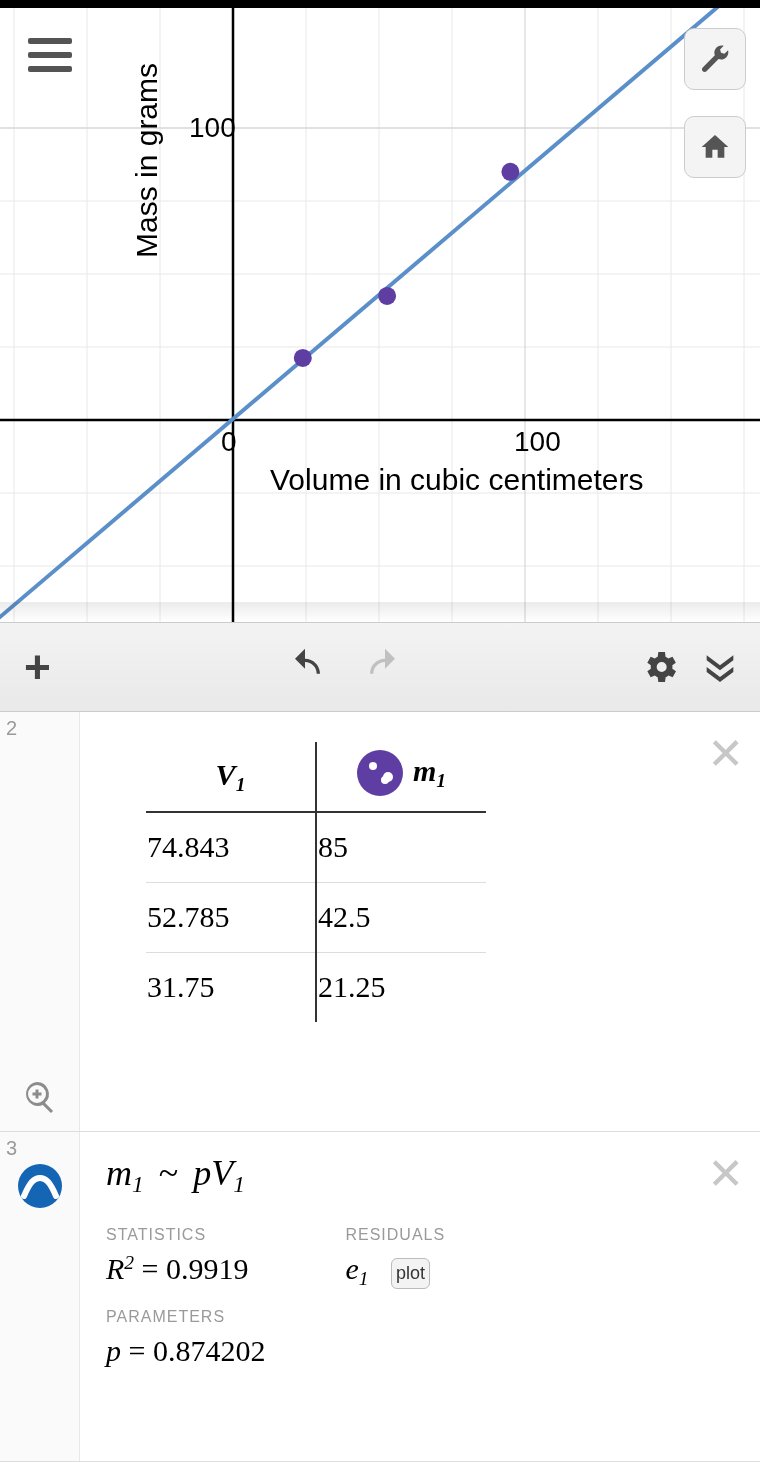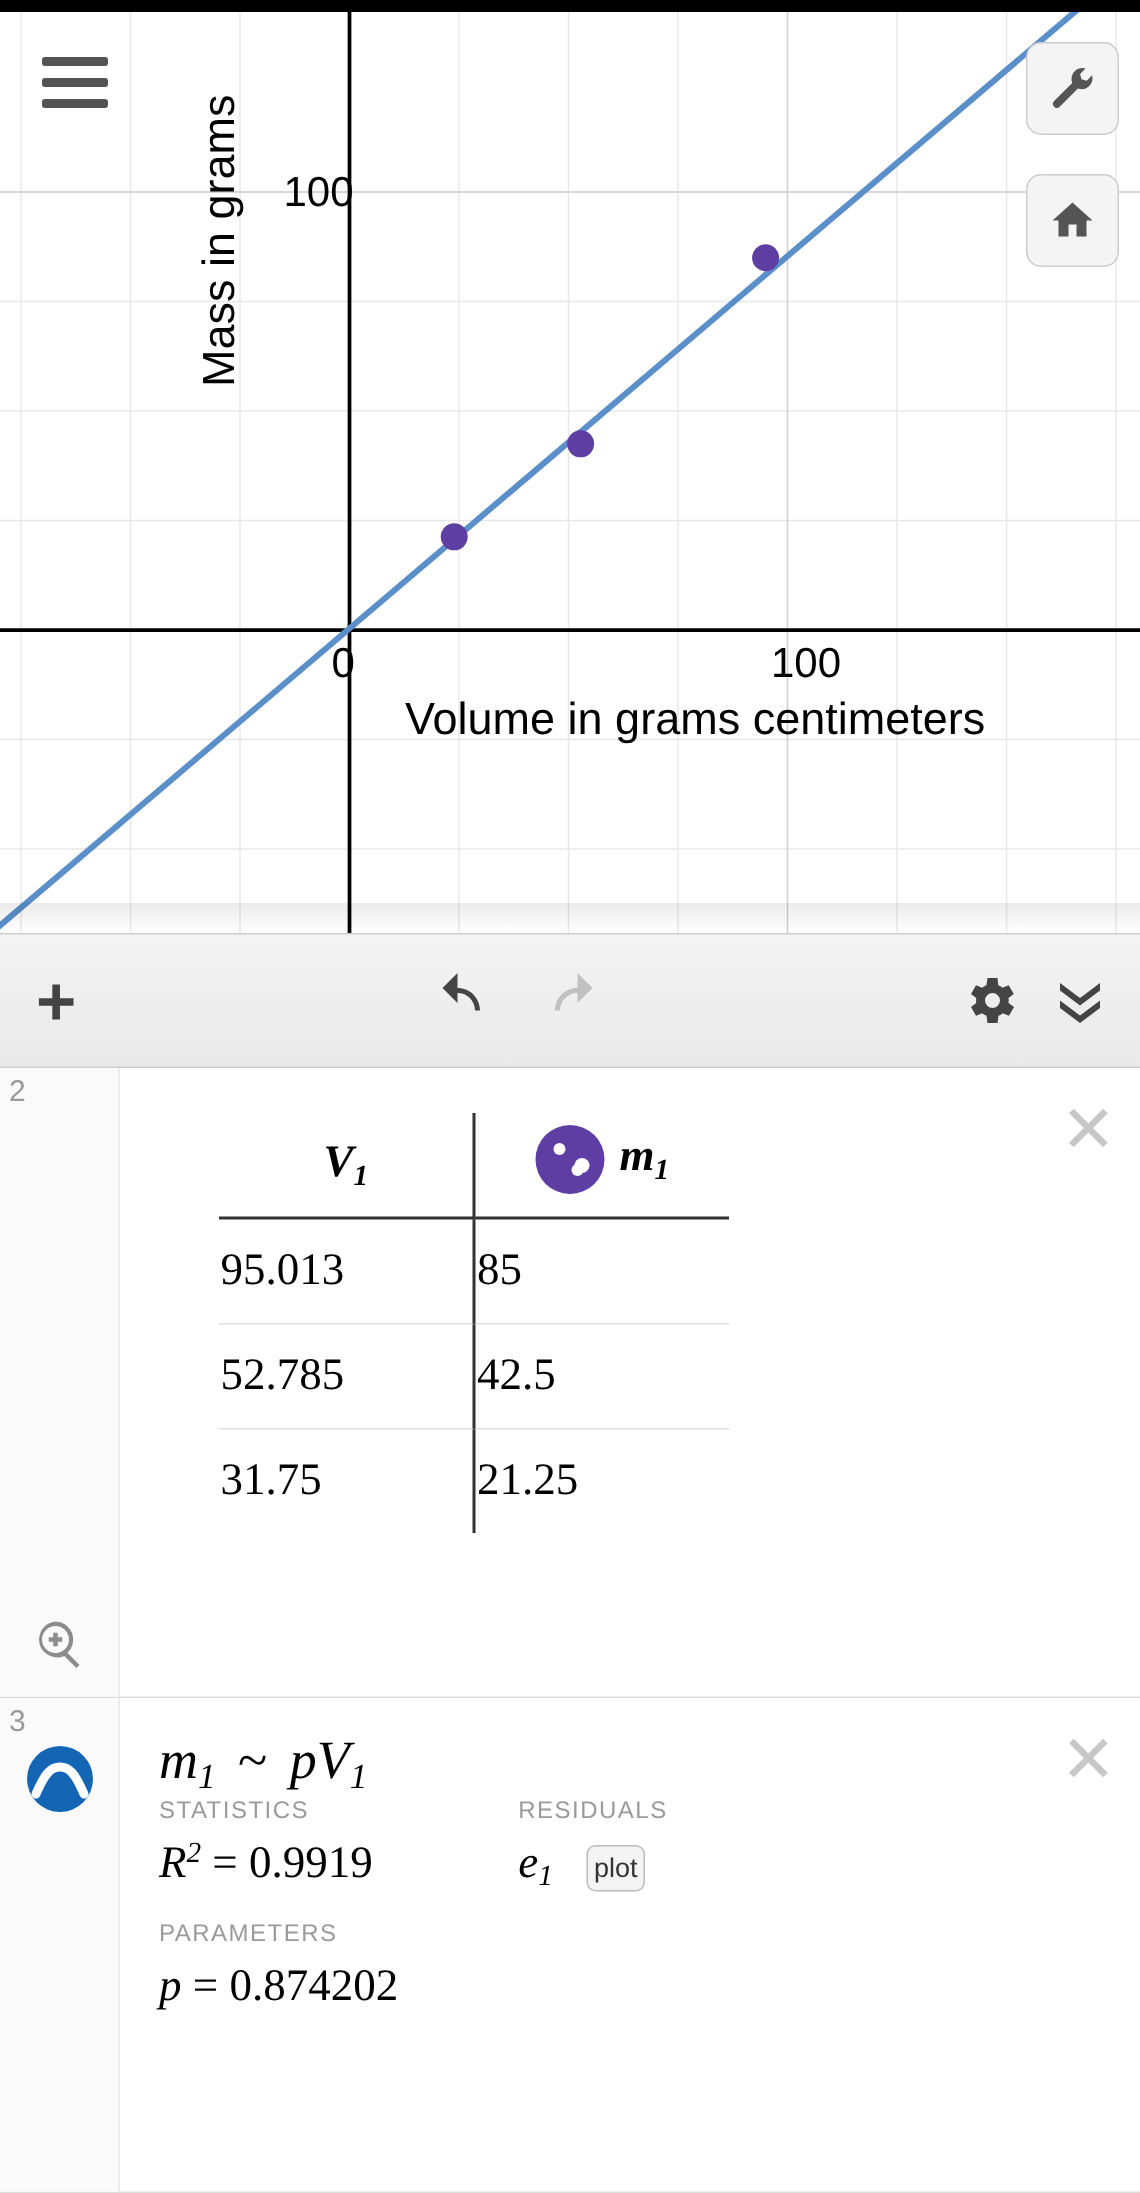--- a/index.html
+++ b/index.html
@@ -60,21 +60,21 @@
   .hdr-marker { display:inline-flex; align-items:center; gap:10px; }
   .hdr-marker .dotball { width:46px; height:46px; border-radius:50%; background:#5f3ea3; position:relative; }
   .hdr-marker .dotball::before, .hdr-marker .dotball::after { content:''; position:absolute; background:#fff; border-radius:50%; }
   .hdr-marker .dotball::before { width:8px; height:8px; top:12px; left:12px; box-shadow: 12px 14px 0 #fff; }
   .hdr-marker .dotball::after { width:10px; height:10px; top:22px; left:26px; }
   .mathit { font-style:italic; font-family:"Times New Roman", serif; }
   sub { font-size:0.65em; vertical-align:-0.3em; }
   sup { font-size:0.65em; vertical-align:0.5em; }
 
   
-  .reg-eq { font-family:"Times New Roman", serif; font-size:36px; font-style:italic; }
+  .reg-eq { font-family:"Times New Roman", serif; font-size:36px; font-style:italic; margin-bottom:28px; }
   .sec-label { font-family:Arial; font-size:16px; color:#9a9a9a; letter-spacing:1px; margin-bottom:8px; }
   .stat-line { font-family:"Times New Roman", serif; font-size:30px; margin-bottom:22px; }
   .reg-cols { display:flex; gap:80px; }
   .plot-btn { display:inline-block; padding:4px 4px; border:1px solid #bbb; border-radius:6px; background:#f3f3f3; font-size:18px; font-family:Arial; color:#333; }
 </style>
 </head>
 <body>
 
 <div class="app">
   <div class="statusbar"></div>
@@ -111,21 +111,21 @@
       <line x1="-60" y1="660" x2="780" y2="-54" stroke="#5a8fc9" stroke-width="4"></line>
 
       <circle cx="510.4" cy="163.8" r="9" fill="#5f3ea3"></circle>
       <circle cx="387.1" cy="287.9" r="9" fill="#5f3ea3"></circle>
       <circle cx="302.8" cy="349.9" r="9" fill="#5f3ea3"></circle>
     </svg>
 
     <div class="tick-label" style="left:205px; top:418px;">0</div>
     <div class="tick-label" style="left:498px; top:418px;">100</div>
     <div class="tick-label" style="left:173px; top:104px;">100</div>
-    <div class="axis-label-x">Volume in grams centimeters</div>
+    <div class="axis-label-x">Volume in cubic centimeters</div>
     <div class="axis-label-y">Mass in grams</div>
 
     <div class="hamburger">
         <span></span>
         <span></span>
         <span></span>
       </div>
 
     <div class="side-btn wrench-btn">
       <svg viewBox="0 0 24 24">
@@ -178,21 +178,21 @@
               <tr>
             <th class="vbar"><span class="mathit"><span>V</span><sub>1</sub></span></th>
             <th><span class="hdr-marker">
                     <span class="dotball"></span>
                     <span class="mathit"><span>m</span><sub>1</sub></span>
                   </span></th>
           </tr>
             </thead>
           <tbody>
             <tr>
-                <td class="vbar">95.013</td>
+                <td class="vbar">74.843</td>
                 <td>85</td>
               </tr>
             <tr>
                 <td class="vbar">52.785</td>
                 <td>42.5</td>
               </tr>
             <tr>
                 <td class="vbar">31.75</td>
                 <td>21.25</td>
               </tr>

